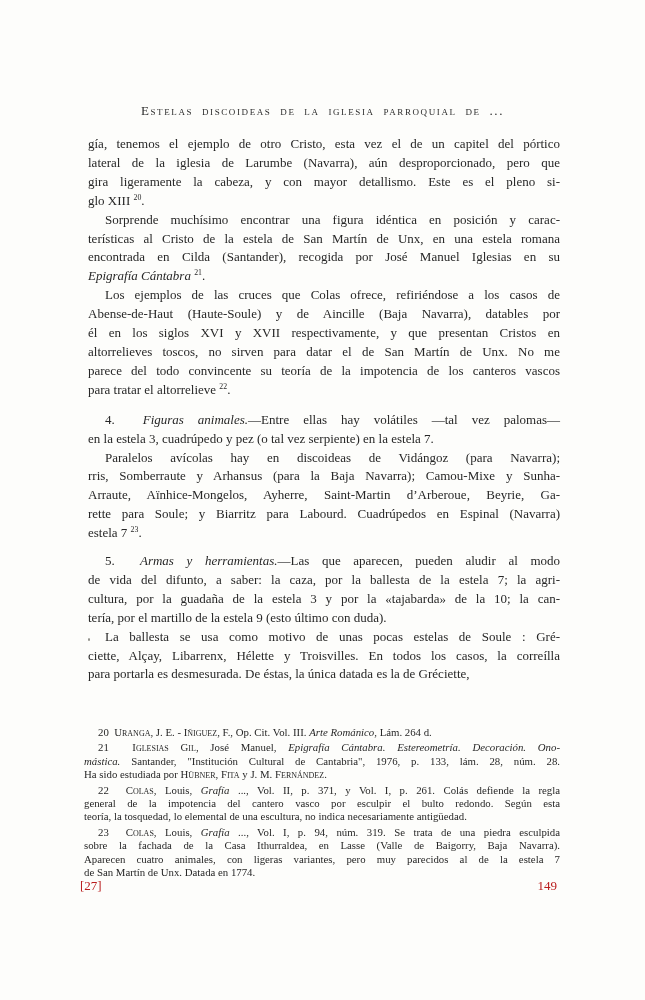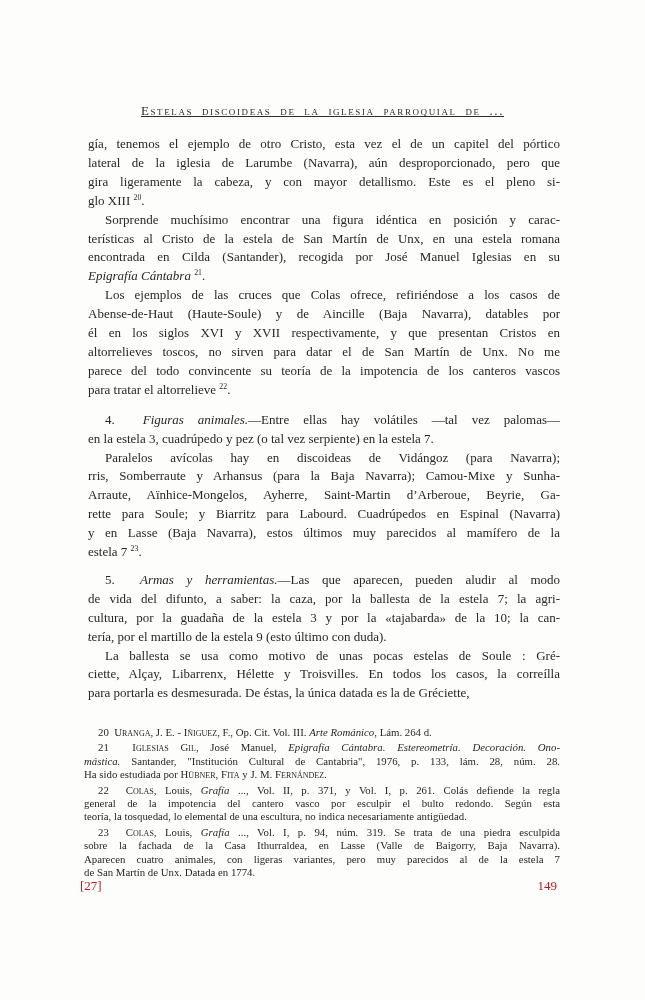--- a/index.html
+++ b/index.html
@@ -16,21 +16,20 @@
     position: absolute;
     top: 103px;
     left: 0;
     width: 100%;
     text-align: center;
     font-variant: small-caps;
     font-size: 13px;
     letter-spacing: 1.6px;
     word-spacing: 4px;
     color: #2c2c2c;
-    text-decoration: underline;
   }
   .body-text {
     position: absolute;
     left: 88px;
     top: 135px;
     width: 472px;
     font-size: 13px;
     line-height: 18.9px;
   }
   .footnotes {
@@ -111,21 +110,20 @@
       </div>
       <div class="para section-gap-lg">
         <div class="line first-indent">4.&nbsp;&nbsp;<i>Figuras animales.</i>—Entre ellas hay volátiles —tal vez palomas—</div>
         <div class="line last">en la estela 3, cuadrúpedo y pez (o tal vez serpiente) en la estela 7.</div>
       </div>
       <div class="para">
         <div class="line first-indent">Paralelos avícolas hay en discoideas de Vidángoz (para Navarra);</div>
         <div class="line">rris, Somberraute y Arhansus (para la Baja Navarra); Camou-Mixe y Sunha-</div>
         <div class="line">Arraute, Aïnhice-Mongelos, Ayherre, Saint-Martin d’Arberoue, Beyrie, Ga-</div>
         <div class="line">rette para Soule; y Biarritz para Labourd. Cuadrúpedos en Espinal (Navarra)</div>
-        <div class="line">y en Lasse (Baja Navarra), estos últimos muy parecidos al mamífero de la</div>
         <div class="line last">estela 7 <sup>23</sup>.</div>
       </div>
       <div class="para section-gap-md">
         <div class="line first-indent">5.&nbsp;&nbsp;<i>Armas y herramientas.</i>—Las que aparecen, pueden aludir al modo</div>
         <div class="line">de vida del difunto, a saber: la caza, por la ballesta de la estela 7; la agri-</div>
         <div class="line">cultura, por la guadaña de la estela 3 y por la «tajabarda» de la 10; la can-</div>
         <div class="line last">tería, por el martillo de la estela 9 (esto último con duda).</div>
       </div>
       <div class="para">
         <div class="line first-indent">La ballesta se usa como motivo de unas pocas estelas de Soule : Gré-</div>

